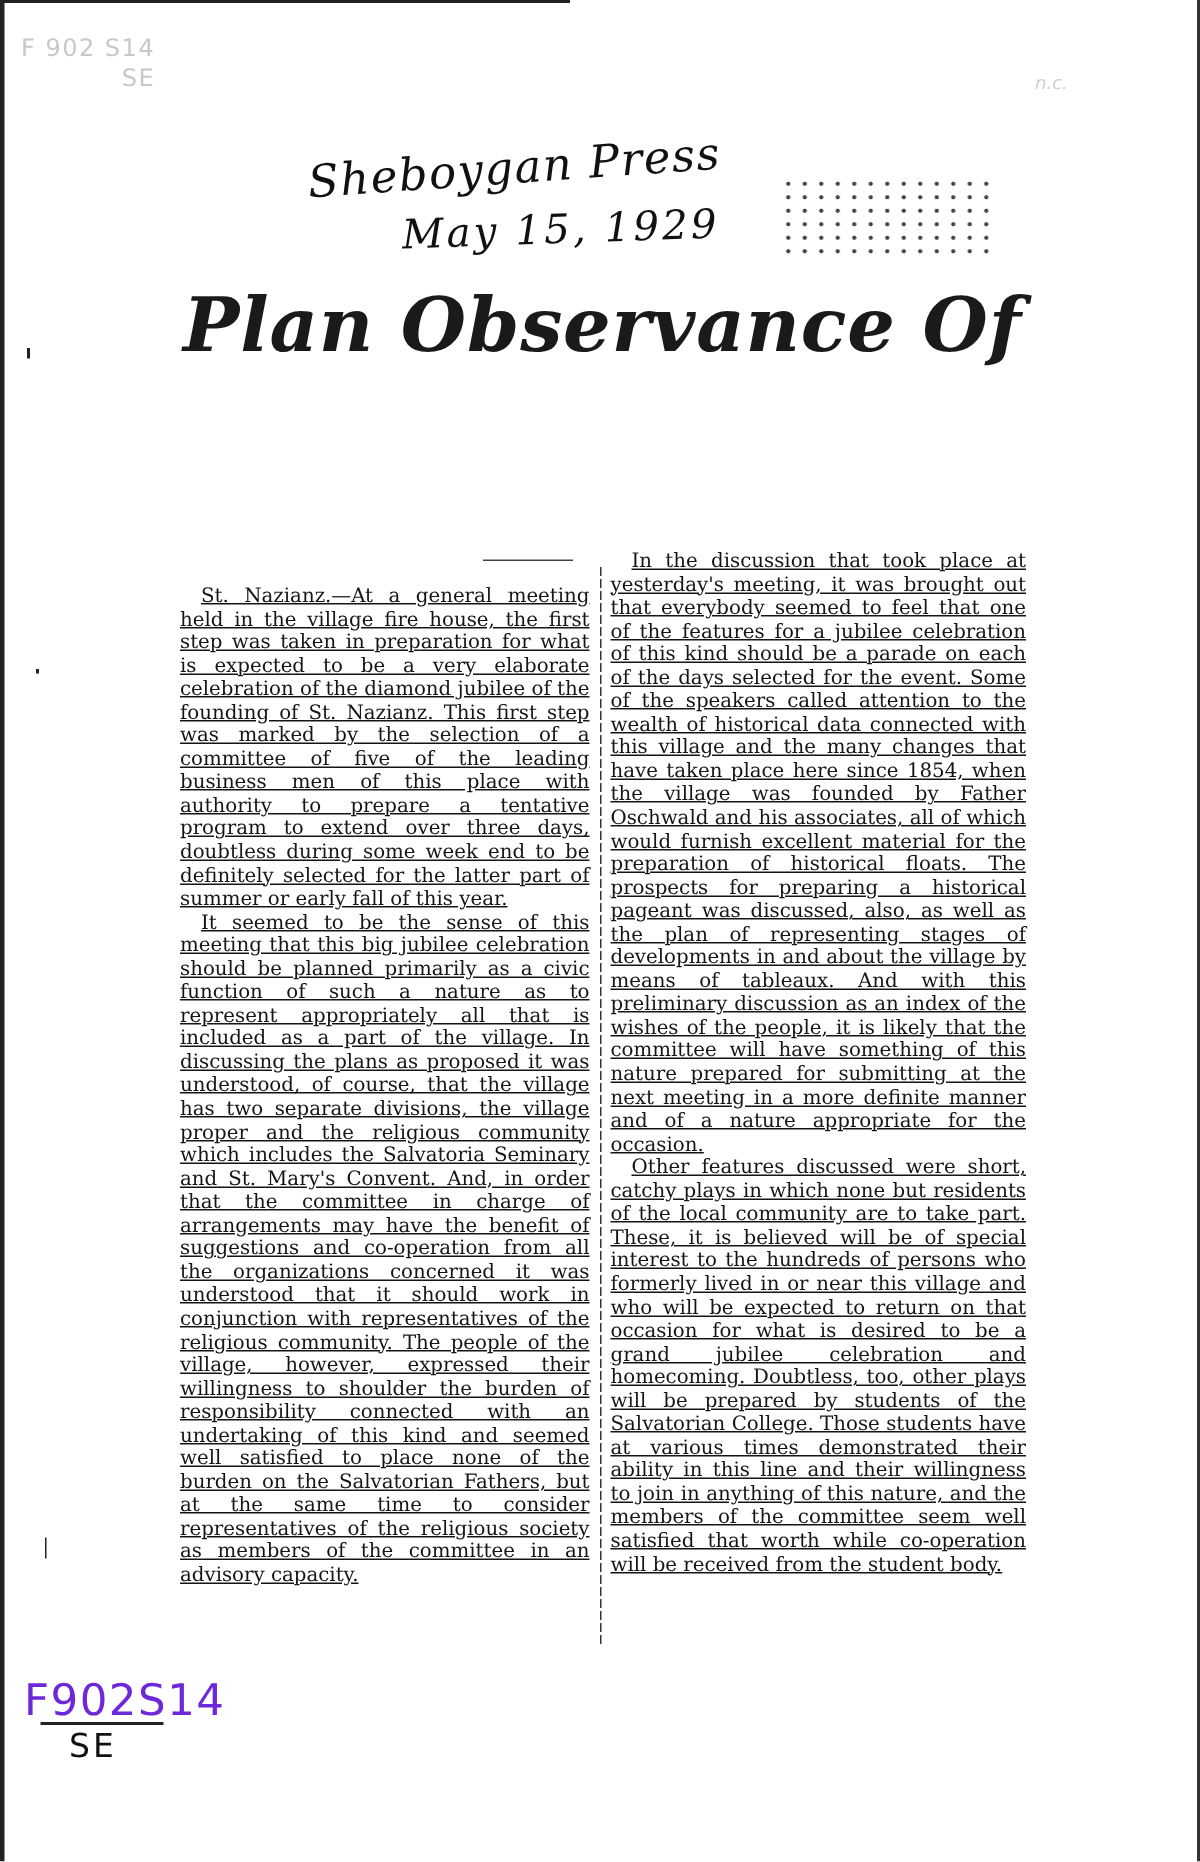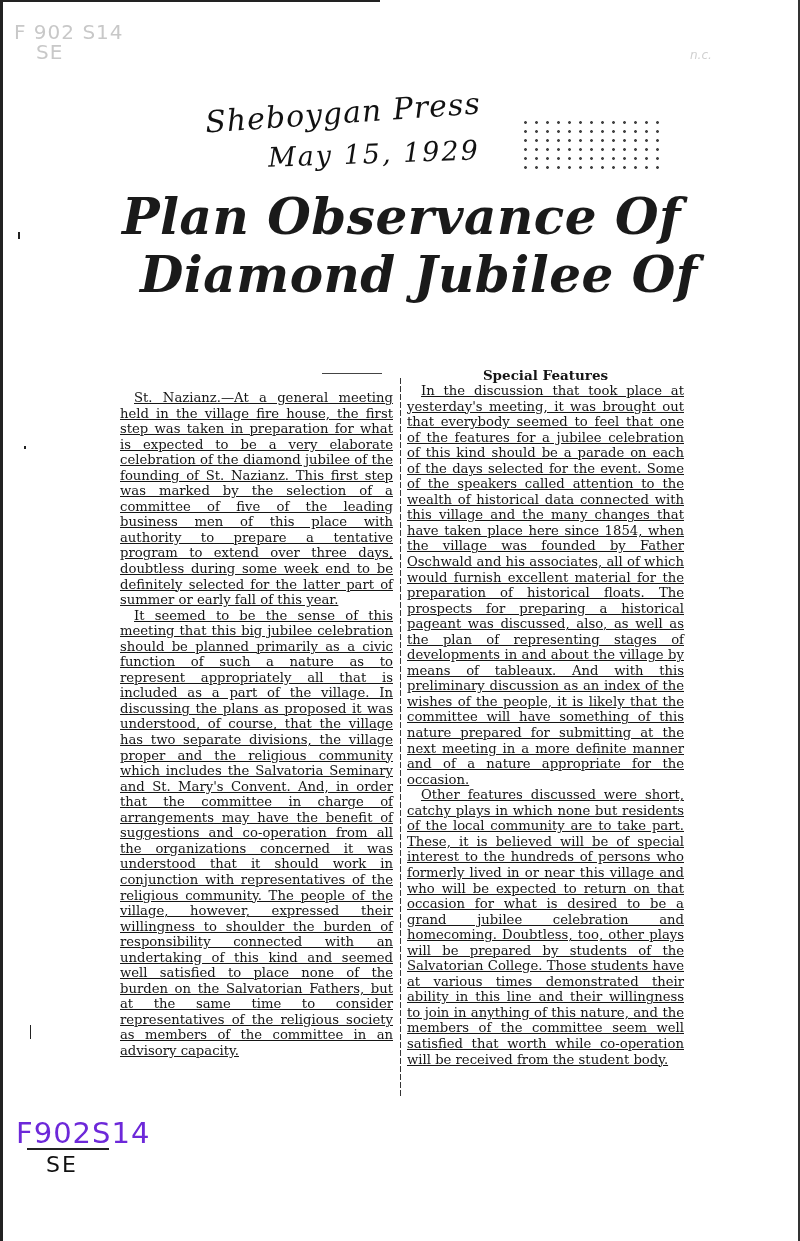--- a/index.html
+++ b/index.html
@@ -5,21 +5,21 @@
     html, body { margin: 0; padding: 0; }
     body {
       width: 800px; height: 1241px; position: relative; overflow: hidden;
       background: #ffffff; color: #111;
       font-family: "DejaVu Serif", serif;
     }
     .edge-left { position: absolute; left: 0; top: 0; width: 3px; height: 1241px; background: #222; }
     .edge-right { position: absolute; right: 0; top: 0; width: 2px; height: 1241px; background: #333; }
     .edge-top { position: absolute; left: 0; top: 0; width: 380px; height: 2px; background: #222; }
 
-    .faint-ref { position: absolute; left: 14px; top: 22px; color: #c8c8c8; font-family: "DejaVu Sans", sans-serif; font-size: 20px; line-height: 20px; letter-spacing: 1px; }
+    .faint-ref { position: absolute; left: 14px; top: 22px; color: #c8c8c8; font-family: "DejaVu Sans", sans-serif; font-size: 16px; line-height: 20px; letter-spacing: 1px; text-align: right; }
     .faint-ref .sub { padding-left: 22px; display: block; }
     .faint-mark { position: absolute; left: 690px; top: 48px; color: #d0d0d0; font-size: 12px; font-family: "DejaVu Sans", sans-serif; font-style: italic; }
 
     .handwritten { position: absolute; font-family: "DejaVu Serif", serif; font-style: italic; color: #111; }
     .hw-paper { left: 205px; top: 95px; font-size: 30px; transform: rotate(-4deg); letter-spacing: 1px; }
     .hw-date { left: 268px; top: 138px; font-size: 27px; transform: rotate(-2deg); letter-spacing: 2px; }
     .dots { position: absolute; left: 520px; top: 118px; width: 145px; height: 52px;
       background-image: radial-gradient(circle, #222 1.2px, transparent 1.6px);
       background-size: 11px 9px; opacity: .85; }
 
@@ -65,32 +65,30 @@
 <div class="handwritten hw-paper">Sheboygan Press</div>
 <div class="handwritten hw-date">May 15, 1929</div>
 <div class="dots"></div>
 
 <div class="speck" style="left:18px;top:232px;width:2px;height:7px;"></div>
 <div class="speck" style="left:24px;top:446px;width:2px;height:3px;"></div>
 <div class="speck" style="left:30px;top:1025px;width:1px;height:14px;"></div>
 
 <div class="headline">
   <div class="hl-1">Plan Observance Of</div>
-  <div class="hl-2">Diamond Jubilee Of</div>
 </div>
 
 <div class="rule-short"></div>
 <div class="col-divider"></div>
 
 <div class="col col-left">
   <p class="indent">St. Nazianz.—At a general meeting held in the village fire house, the first step was taken in preparation for what is expected to be a very elaborate celebration of the diamond jubilee of the founding of St. Nazianz. This first step was marked by the selection of a committee of five of the leading business men of this place with authority to prepare a tentative program to extend over three days, doubtless during some week end to be definitely selected for the latter part of summer or early fall of this year.</p>
   <p class="indent">It seemed to be the sense of this meeting that this big jubilee celebration should be planned primarily as a civic function of such a nature as to represent appropriately all that is included as a part of the village. In discussing the plans as proposed it was understood, of course, that the village has two separate divisions, the village proper and the religious community which includes the Salvatoria Seminary and St. Mary's Convent. And, in order that the committee in charge of arrangements may have the benefit of suggestions and co-operation from all the organizations concerned it was understood that it should work in conjunction with representatives of the religious community. The people of the village, however, expressed their willingness to shoulder the burden of responsibility connected with an undertaking of this kind and seemed well satisfied to place none of the burden on the Salvatorian Fathers, but at the same time to consider representatives of the religious society as members of the committee in an advisory capacity.</p>
 </div>
 
 <div class="col col-right">
-  <div class="subhead">Special Features</div>
   <p class="indent first">In the discussion that took place at yesterday's meeting, it was brought out that everybody seemed to feel that one of the features for a jubilee celebration of this kind should be a parade on each of the days selected for the event. Some of the speakers called attention to the wealth of historical data connected with this village and the many changes that have taken place here since 1854, when the village was founded by Father Oschwald and his associates, all of which would furnish excellent material for the preparation of historical floats. The prospects for preparing a historical pageant was discussed, also, as well as the plan of representing stages of developments in and about the village by means of tableaux. And with this preliminary discussion as an index of the wishes of the people, it is likely that the committee will have something of this nature prepared for submitting at the next meeting in a more definite manner and of a nature appropriate for the occasion.</p>
   <p class="indent">Other features discussed were short, catchy plays in which none but residents of the local community are to take part. These, it is believed will be of special interest to the hundreds of persons who formerly lived in or near this village and who will be expected to return on that occasion for what is desired to be a grand jubilee celebration and homecoming. Doubtless, too, other plays will be prepared by students of the Salvatorian College. Those students have at various times demonstrated their ability in this line and their willingness to join in anything of this nature, and the members of the committee seem well satisfied that worth while co-operation will be received from the student body.</p>
 </div>
 
 <div class="hw-ref">F902S14</div>
 <div class="hw-ref-line"></div>
 <div class="hw-ref-sub">SE</div>
 
 </body></html>

